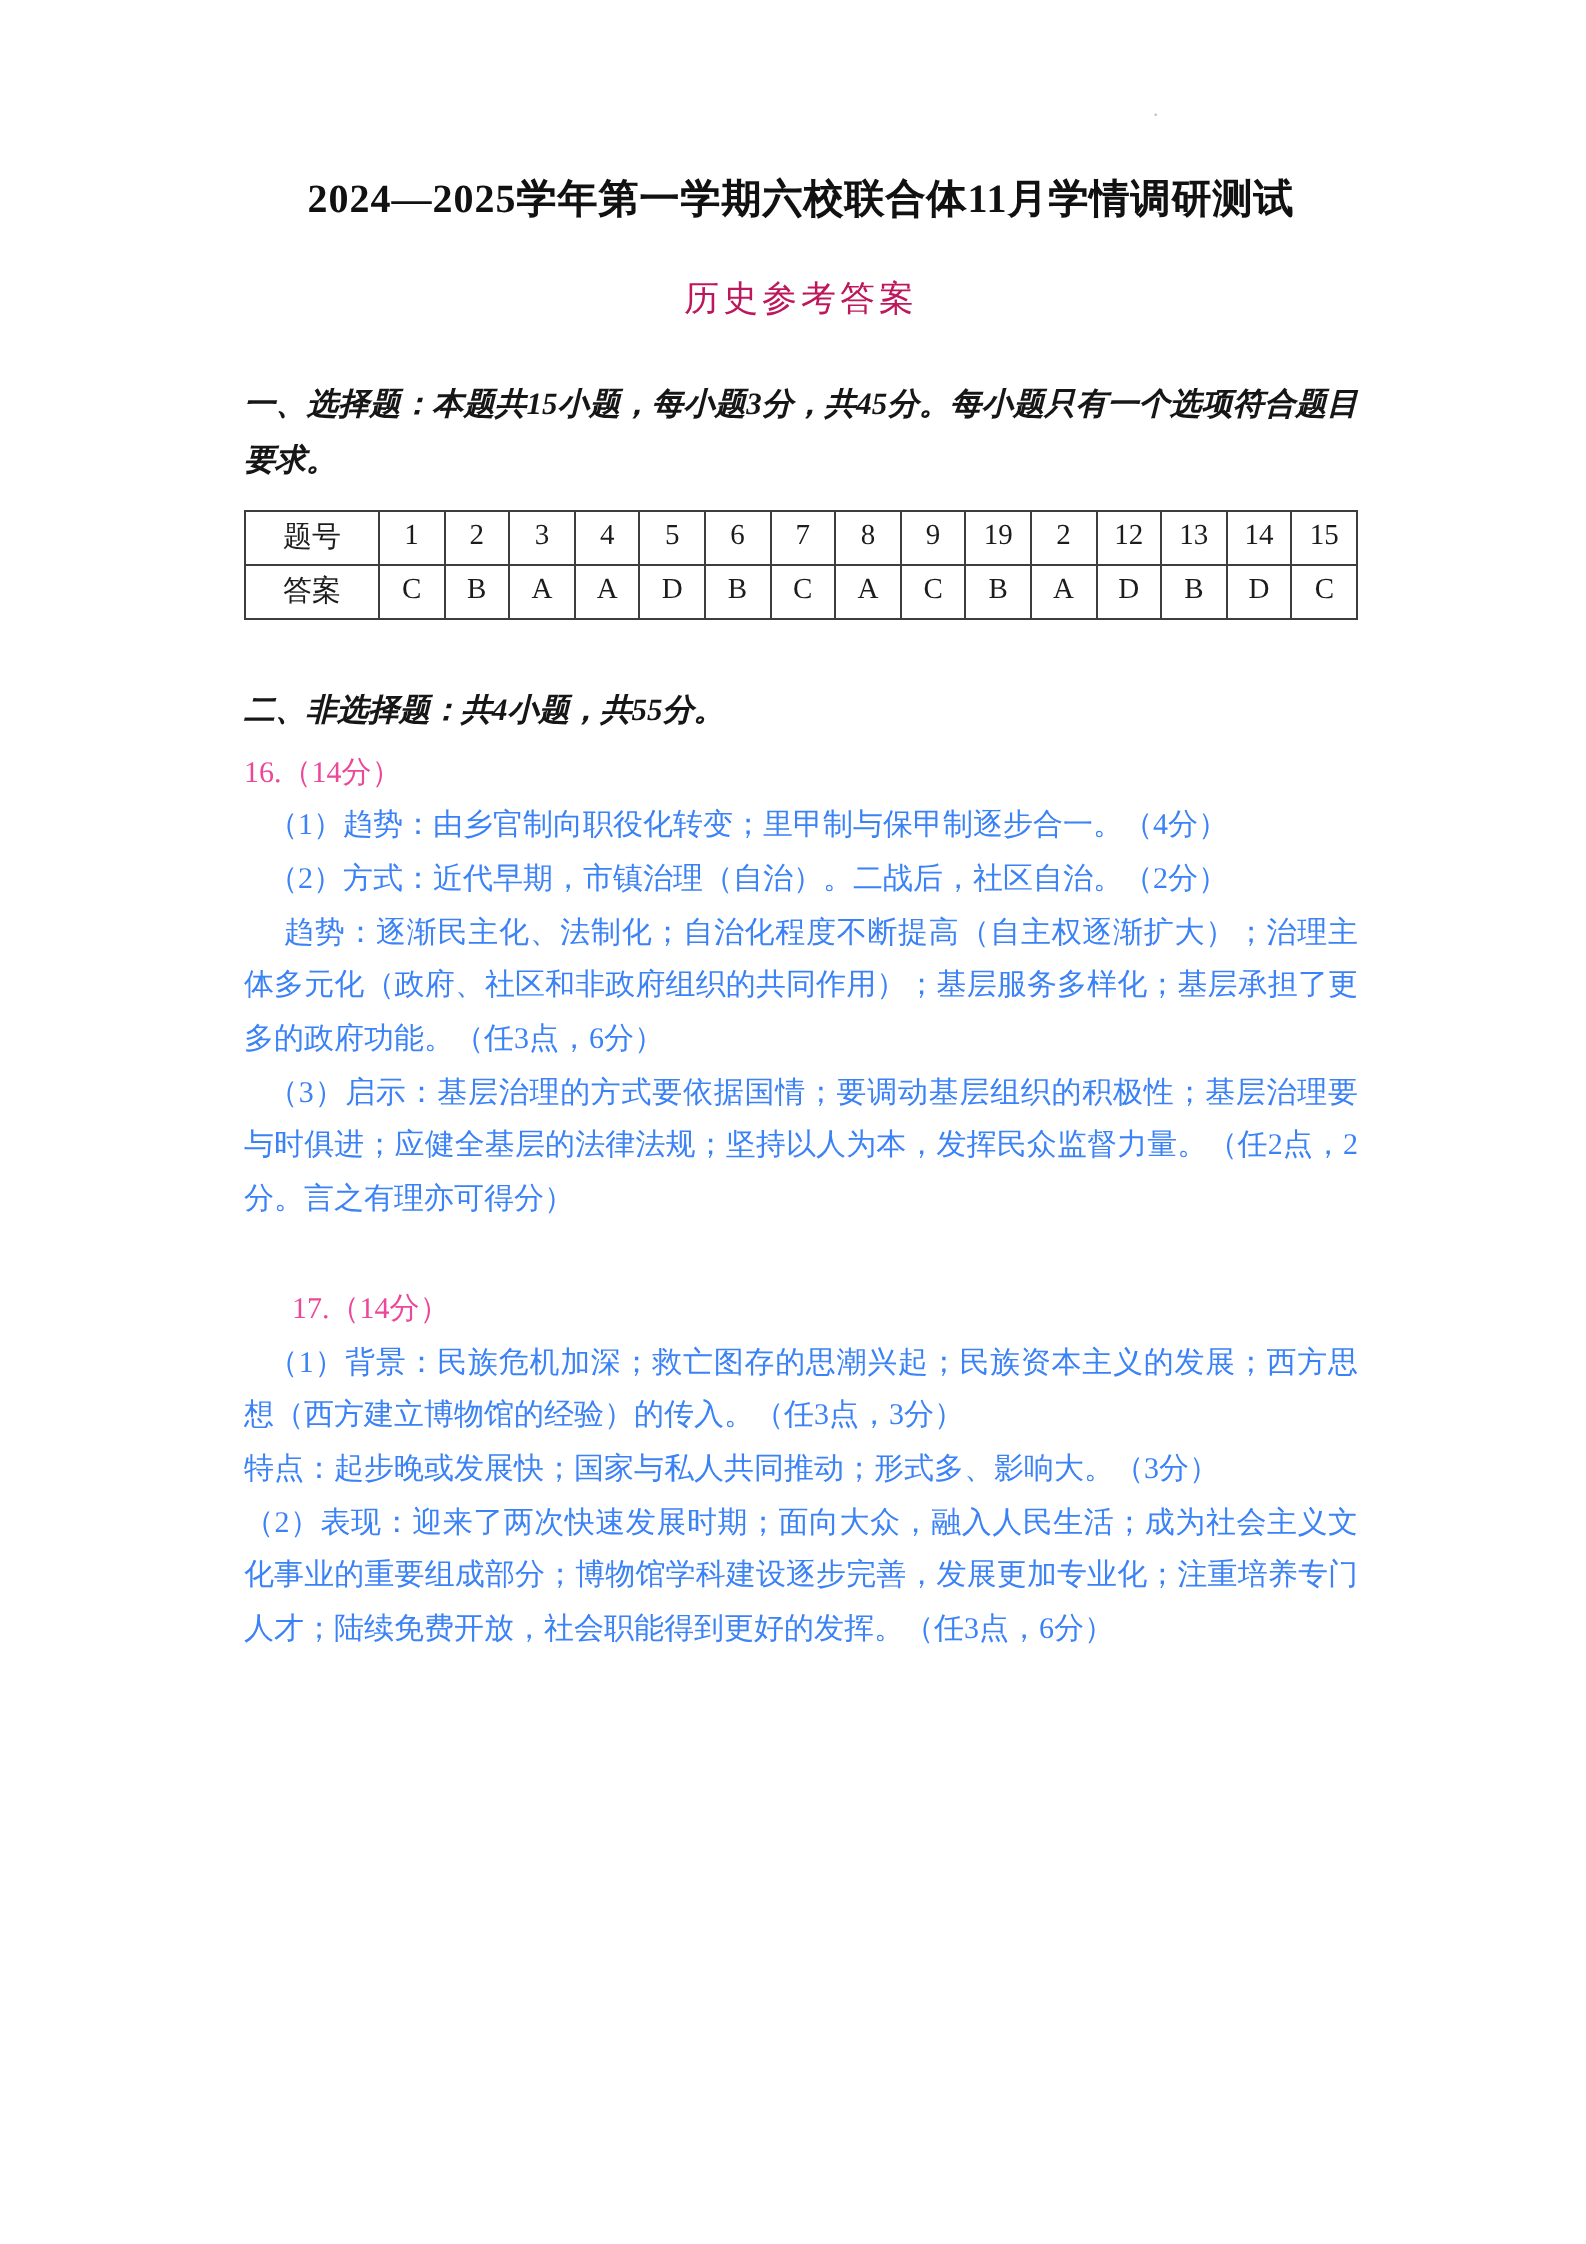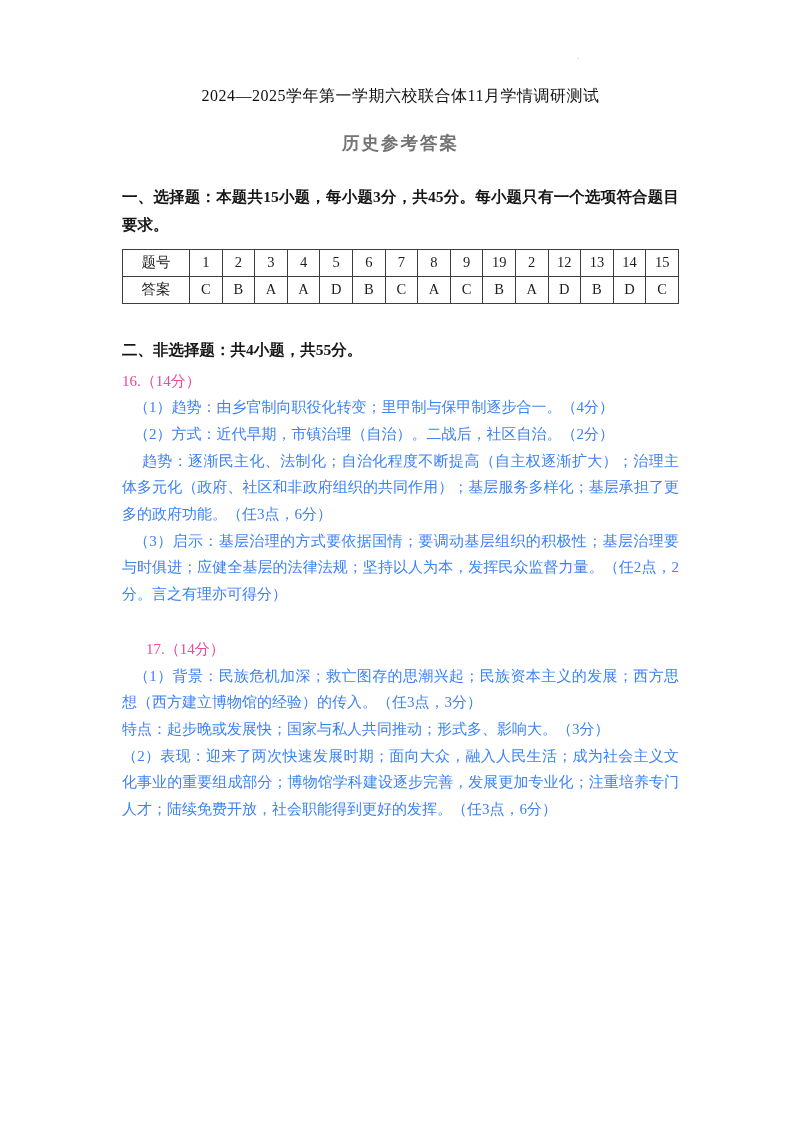--- a/index.html
+++ b/index.html
@@ -19,40 +19,41 @@
     top: 52px;
     left: 576px;
     color: #c4c4c4;
     font-size: 11px;
     letter-spacing: 2px;
     user-select: none;
   }
 
   .exam-title {
     text-align: center;
-    font-size: 16px;
-    font-weight: normal;
+    font-size: 20px;
+    font-weight: bold;
     color: #111;
     letter-spacing: 0.5px;
   }
   .exam-subtitle {
     text-align: center;
     font-size: 17.5px;
-    font-weight: bold;
-    color: #737373;
+    font-weight: normal;
+    color: #be185d;
     margin-top: 24px;
     letter-spacing: 2px;
   }
 
   .sec-heading {
     font-size: 15.5px;
     font-weight: bold;
     line-height: 1.8;
     text-align: justify;
     color: #161616;
+    font-style: italic;
   }
   .sec1-heading { margin-top: 28px; }
   .sec2-heading { margin-top: 32px; text-align: left; }
 
   table.answer-table {
     border-collapse: collapse;
     table-layout: fixed;
     width: 557px;
     margin-top: 10px;
   }

